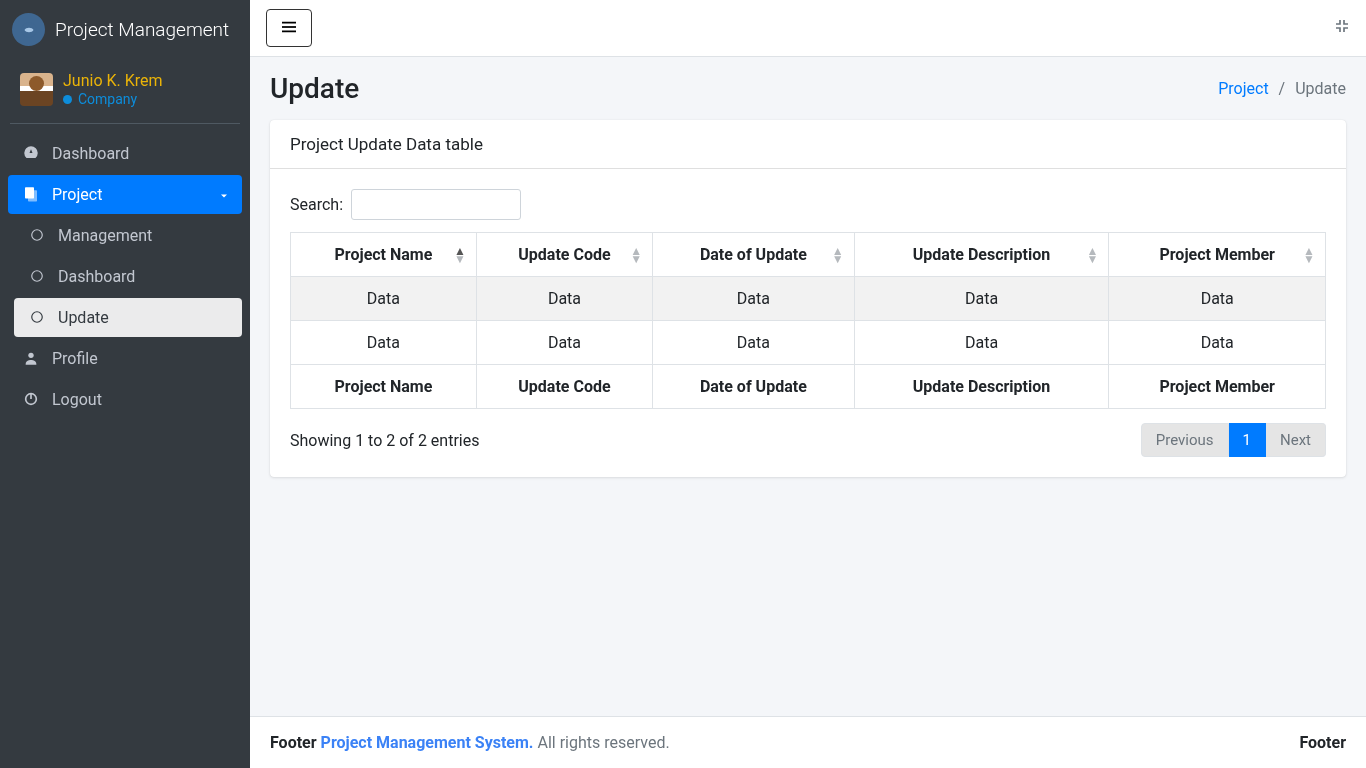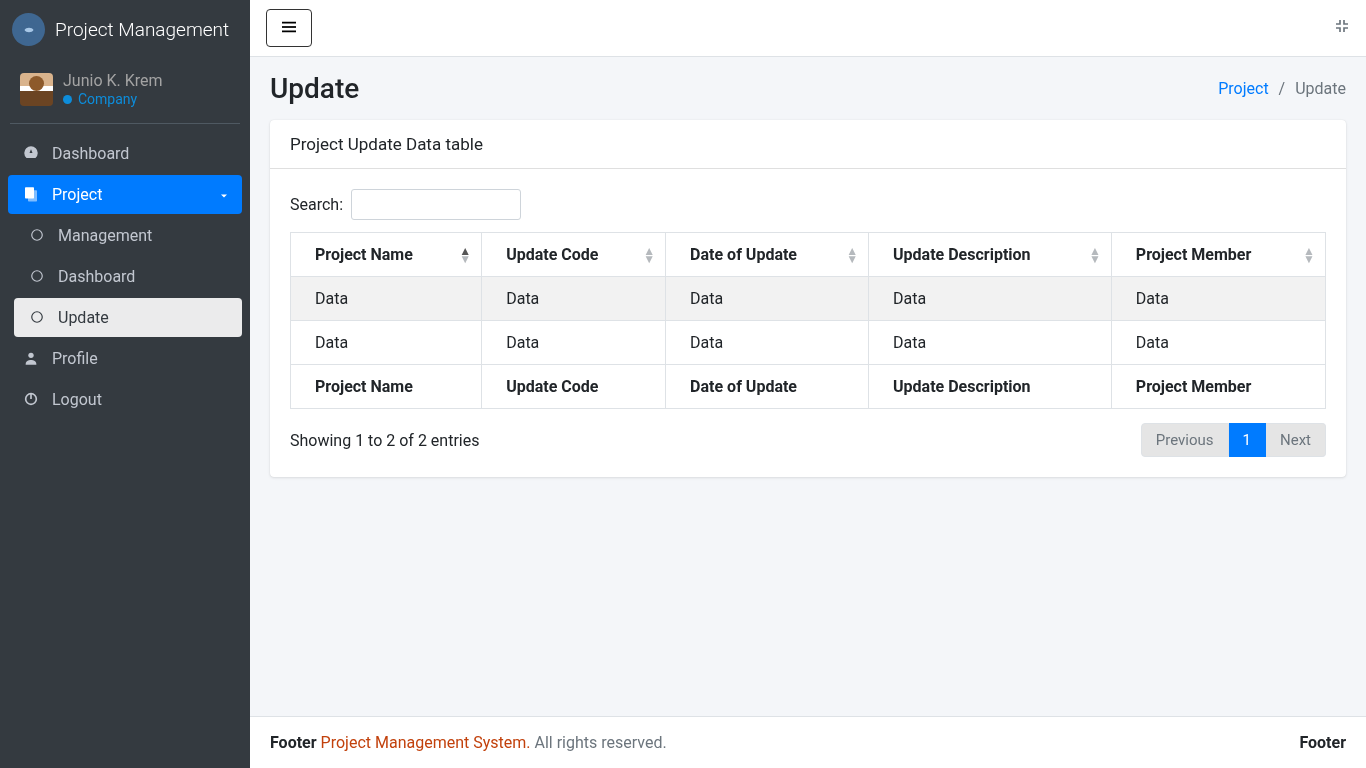--- a/index.html
+++ b/index.html
@@ -59,21 +59,21 @@
   }
   .avatar::after {
     content: "";
     position: absolute;
     top: 3px; left: 9px;
     width: 15px; height: 15px;
     background: #8d5a2b;
     border-radius: 50%;
   }
   .user-info { line-height: 1.25; }
-  .user-name { color: #a3a3a3; font-size: 16px; }
+  .user-name { color: #eab308; font-size: 16px; }
   .user-role {
     color: #0d8ddb;
     font-size: 14px;
     display: flex; align-items: center;
   }
   .user-role .dot {
     width: 9px; height: 9px;
     border-radius: 50%;
     background: #0d8ddb;
     margin-right: 6px;
@@ -161,22 +161,22 @@
     font-size: 14px;
   }
 
   table.dt {
     width: 100%;
     border-collapse: collapse;
     border: 1px solid #dee2e6;
   }
   table.dt th, table.dt td {
     border: 1px solid #dee2e6;
-    padding: 12px 24px;
-    text-align: left;
+    padding: 12px 4px;
+    text-align: center;
     font-size: 16px;
   }
   table.dt thead th {
     font-weight: 700;
     position: relative;
     cursor: pointer;
   }
   table.dt thead th .sort {
     position: absolute; right: 10px; top: 50%; transform: translateY(-50%);
     color: #b5b9bd; font-size: 12px; line-height: 8px;
@@ -205,21 +205,21 @@
 
   .footer {
     background: #fff;
     border-top: 1px solid #dee2e6;
     padding: 16px 20px;
     display: flex; justify-content: space-between;
     color: #6c757d;
     font-size: 16px;
   }
   .footer strong { color: #212529; }
-  .footer a { color: #c2410c; text-decoration: none; font-weight: 400; }
+  .footer a { color: #3b82f6; text-decoration: none; font-weight: 700; }
 </style>
 </head>
 <body>
 
 <div class="wrapper">
   <aside class="sidebar">
     <div class="brand">
       <span class="brand-logo">
         <svg viewBox="0 0 24 24" fill="currentColor">
             <circle cx="12" cy="12" r="10" fill="#3f6791"></circle>

